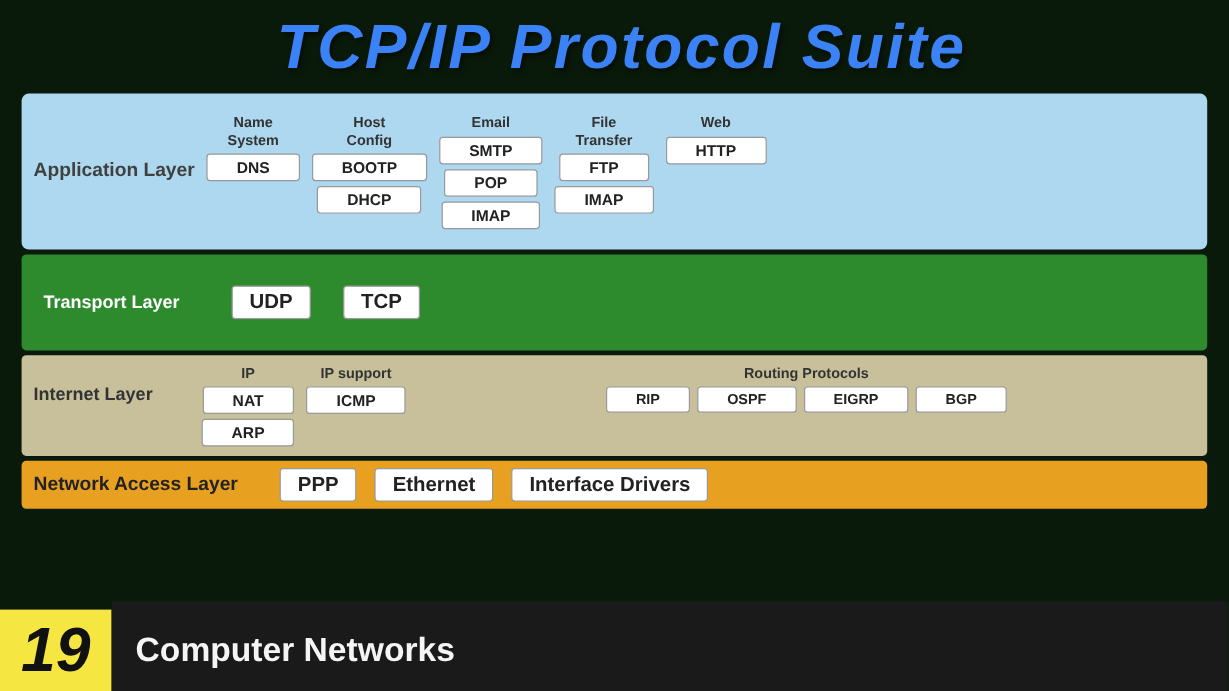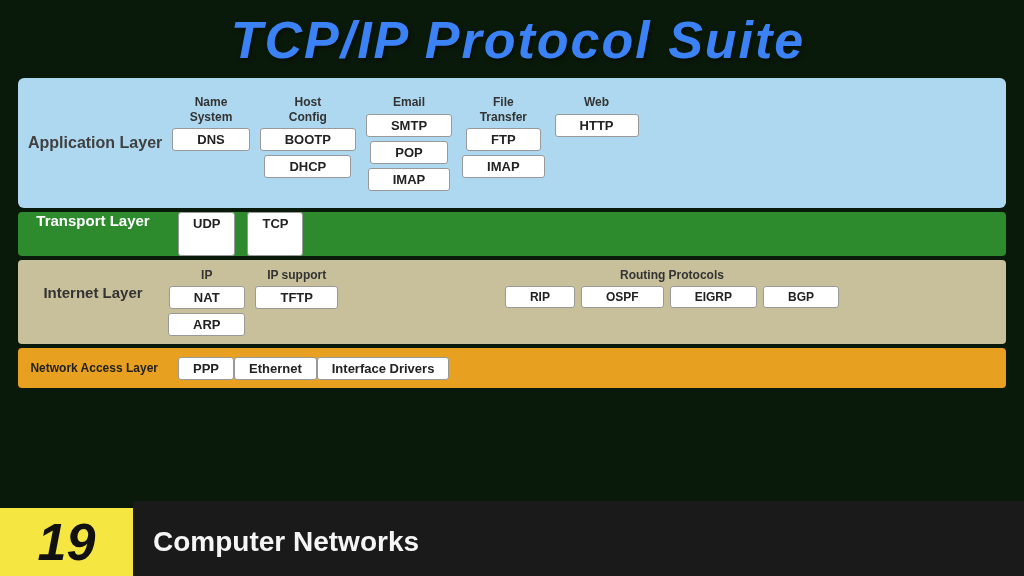--- a/index.html
+++ b/index.html
@@ -82,21 +82,22 @@
     .proto-box-small {
       min-width: 45px;
       font-size: 12px;
     }
 
     
     .transport-layer {
       display: flex;
       background-color: #2d8a2d;
       border-radius: 4px;
-      padding: 0 10px;
+      padding: 26px 10px;
+      align-items: center;
       gap: 20px;
       min-height: 44px;
     }
     .layer-label-transport {
       font-weight: bold;
       font-size: 15px;
       color: #fff;
       min-width: 130px;
       text-align: center;
     }
@@ -113,21 +114,20 @@
       padding: 8px 10px;
       align-items: flex-start;
       gap: 10px;
       min-height: 80px;
     }
     .layer-label-internet {
       font-weight: bold;
       font-size: 15px;
       color: #333;
       min-width: 130px;
-      text-align: center;
       padding-top: 16px;
     }
     .internet-protocols {
       display: flex;
       gap: 10px;
       flex: 1;
       align-items: flex-start;
     }
 
     
@@ -135,42 +135,42 @@
       display: flex;
       background-color: #e8a020;
       border-radius: 4px;
       padding: 6px 10px;
       align-items: center;
       gap: 20px;
       min-height: 40px;
     }
     .layer-label-network {
       font-weight: bold;
-      font-size: 12px;
+      font-size: 16px;
       color: #222;
       min-width: 130px;
-      text-align: right;
+      text-align: left;
     }
     .network-protocols {
       display: flex;
     }
 
     
     .bottom-bar {
       position: absolute;
       bottom: 0;
       left: 0;
       width: 100%;
       height: 68px;
       display: flex;
       align-items: center;
     }
     .number-box {
       background-color: #f5e642;
-      width: 133px;
+      width: 93px;
       height: 68px;
       display: flex;
       align-items: center;
       justify-content: center;
       font-size: 52px;
       font-weight: 900;
       color: #111;
       font-style: italic;
     }
     .course-title {
@@ -186,25 +186,26 @@
       font-weight: bold;
       color: #f5f5f5;
     }
 
     
     .proto-box-white {
       background: white;
       border: 1px solid #999;
       border-radius: 3px;
       padding: 3px 14px;
-      font-size: 13px;
+      font-size: 17px;
       font-weight: bold;
       color: #222;
       text-align: center;
       min-width: 55px;
+      margin-left: 15px;
     }
 
     
     .ip-group {
       display: flex;
       flex-direction: column;
       align-items: center;
       gap: 4px;
     }
     .routing-group {
@@ -275,21 +276,21 @@
     <div class="internet-protocols">
 
       <div class="ip-group">
         <div class="proto-group-label">IP</div>
         <div class="proto-box">NAT</div>
         <div class="proto-box">ARP</div>
       </div>
 
       <div class="ip-group">
         <div class="proto-group-label">IP support</div>
-        <div class="proto-box">TFTP</div>
+        <div class="proto-box">ICMP</div>
       </div>
 
       <div class="routing-group">
         <div class="proto-group-label">Routing Protocols</div>
         <div class="routing-boxes">
           <div class="proto-box proto-box-small">RIP</div>
           <div class="proto-box proto-box-small">OSPF</div>
           <div class="proto-box proto-box-small">EIGRP</div>
           <div class="proto-box proto-box-small">BGP</div>
         </div>

